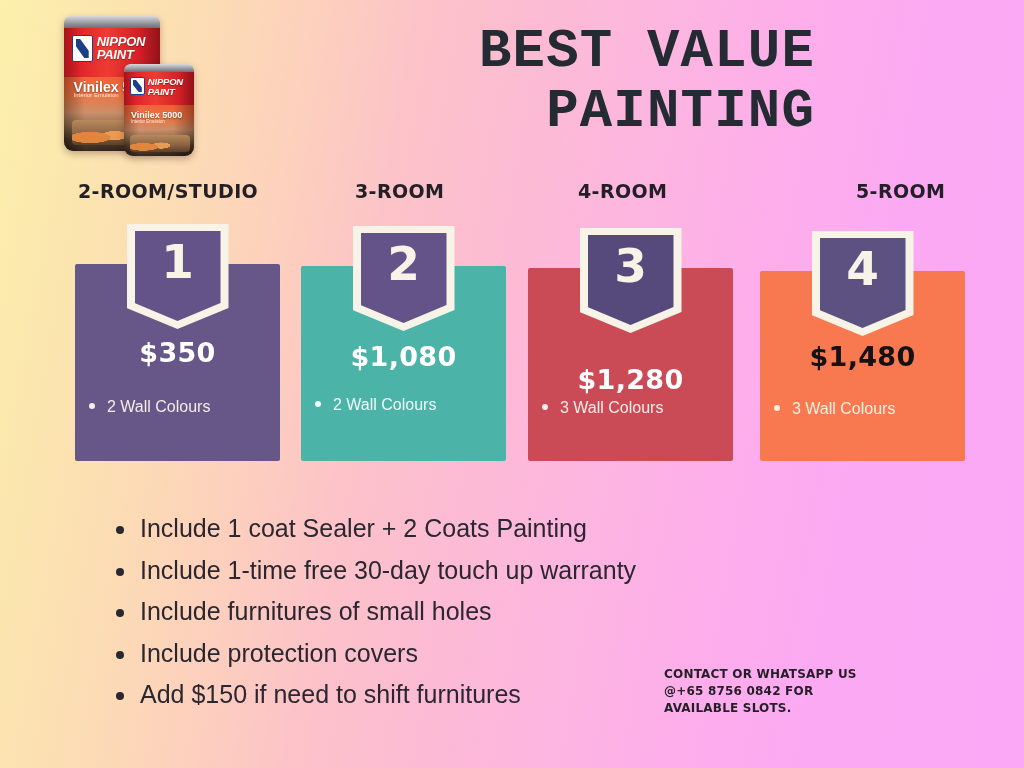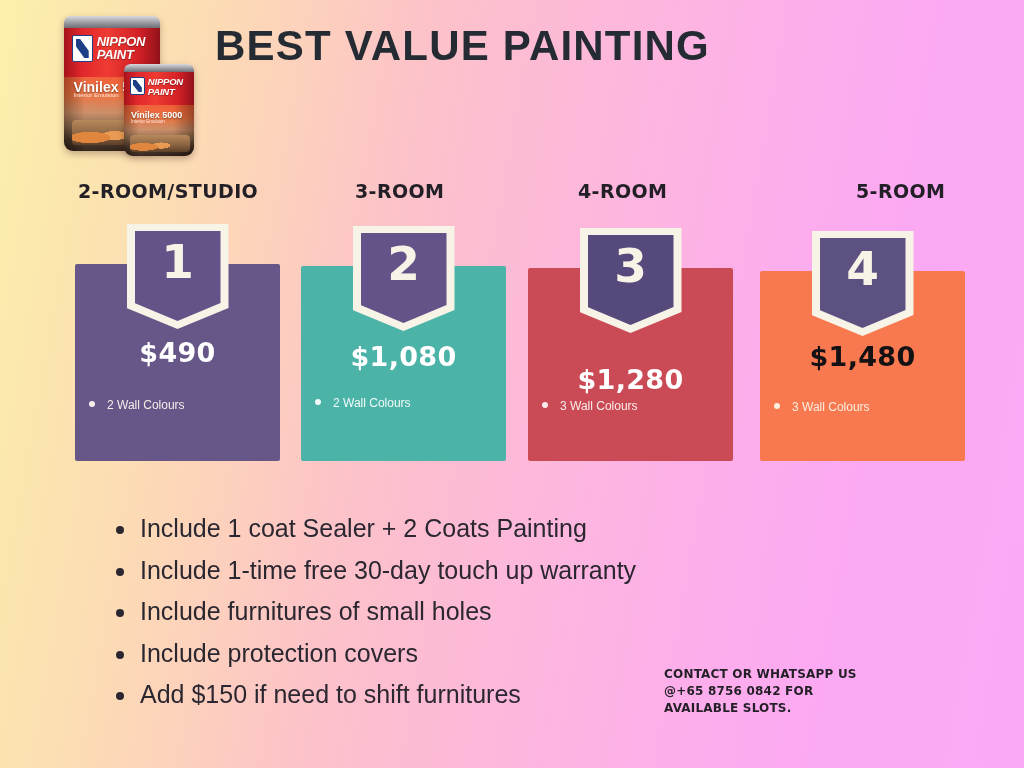--- a/index.html
+++ b/index.html
@@ -150,25 +150,25 @@
   }
   .can-big .product-sub { top: 56%; }
   .can-small .product-sub { top: 60%; font-size: 4.5px; }
 
   
   .title {
     position: absolute;
     left: 215px;
     top: 22px;
     width: 600px;
-    text-align: left;
+    text-align: right;
     color: #252b33;
-    font-family: Liberation Sans, sans-serif;
-    font-weight: bold;
-    font-size: 42px;
+    font-family: Liberation Mono, monospace;
+    font-weight: bold;
+    font-size: 54px;
     line-height: 1.12;
     letter-spacing: 1.2px;
     text-transform: uppercase;
   }
 
   
   .headers {
     position: absolute;
     left: 0;
     top: 180px;
@@ -245,21 +245,21 @@
     font-family: "DejaVu Sans", sans-serif;
     font-weight: bold;
     font-size: 27px;
     letter-spacing: 0.3px;
   }
   .feature {
     position: absolute;
     left: 12px;
     right: 6px;
     font-family: "Liberation Sans", sans-serif;
-    font-size: 12px;
+    font-size: 16px;
     white-space: nowrap;
   }
   .feature .dot {
     display: inline-block;
     width: 6px;
     height: 6px;
     border-radius: 50%;
     background: currentColor;
     vertical-align: middle;
     margin: 0 12px 3px 2px;
@@ -350,21 +350,21 @@
     </div>
 
   <div class="cards">
       <div class="card" style="left: 75px; top: 0px; height: 768px;">
         <div class="card-body" style="top: 264px; height: 197px; background: rgb(103, 86, 136);"></div>
         <div class="badge" style="top: 224px;">
           <div class="badge-outer"></div>
           <div class="badge-inner" style="background: rgb(100, 83, 136);"></div>
           <div class="badge-num">1</div>
         </div>
-        <div class="price" style="top: 337px; color: rgb(255, 255, 255);">$490</div>
+        <div class="price" style="top: 337px; color: rgb(255, 255, 255);">$350</div>
         <div class="feature" style="top: 398px; color: rgb(244, 238, 233);"><span class="dot"></span><span>2 Wall Colours</span></div>
       </div>
       <div class="card" style="left: 301px; top: 0px; height: 768px;">
         <div class="card-body" style="top: 266px; height: 195px; background: rgb(75, 179, 167);"></div>
         <div class="badge" style="top: 226px;">
           <div class="badge-outer"></div>
           <div class="badge-inner" style="background: rgb(100, 83, 136);"></div>
           <div class="badge-num">2</div>
         </div>
         <div class="price" style="top: 341px; color: rgb(255, 255, 255);">$1,080</div>

